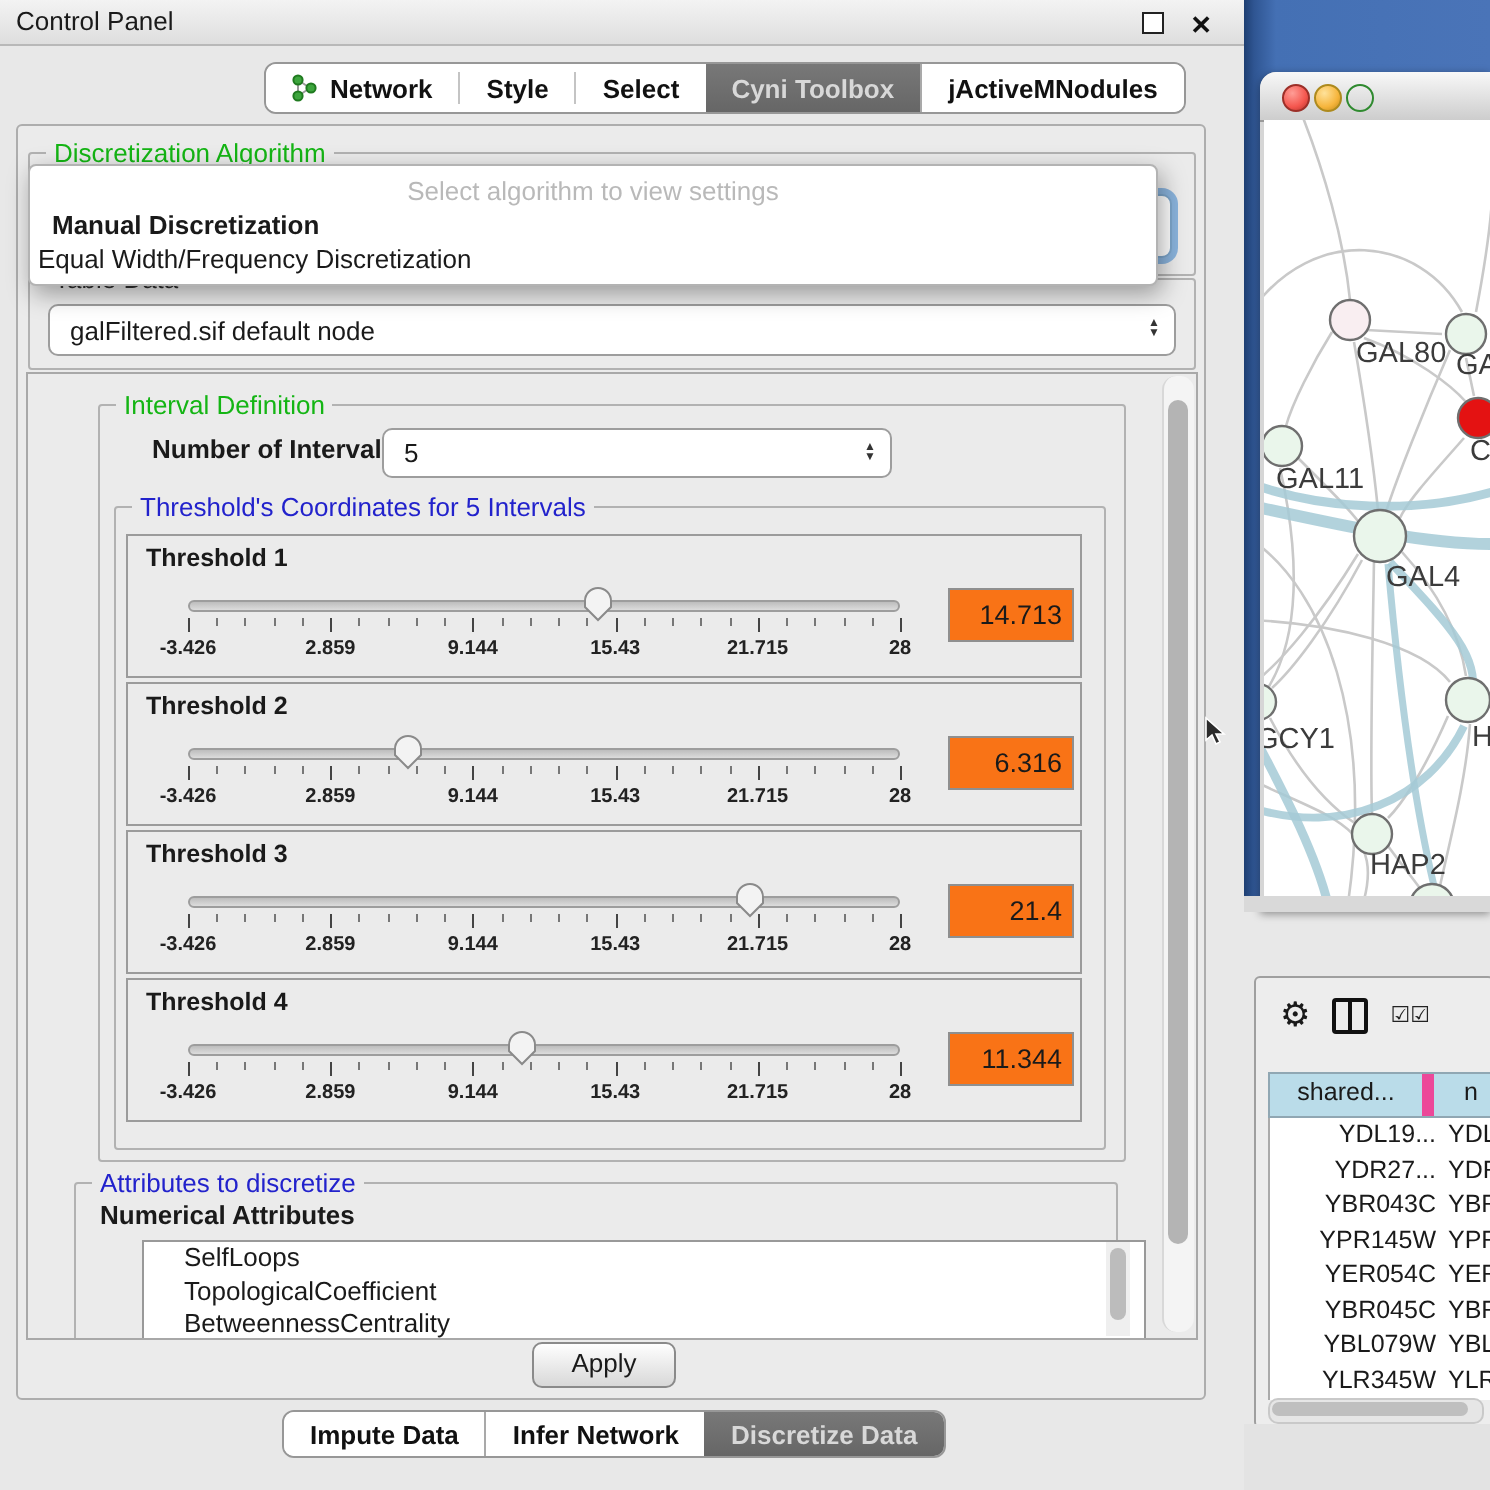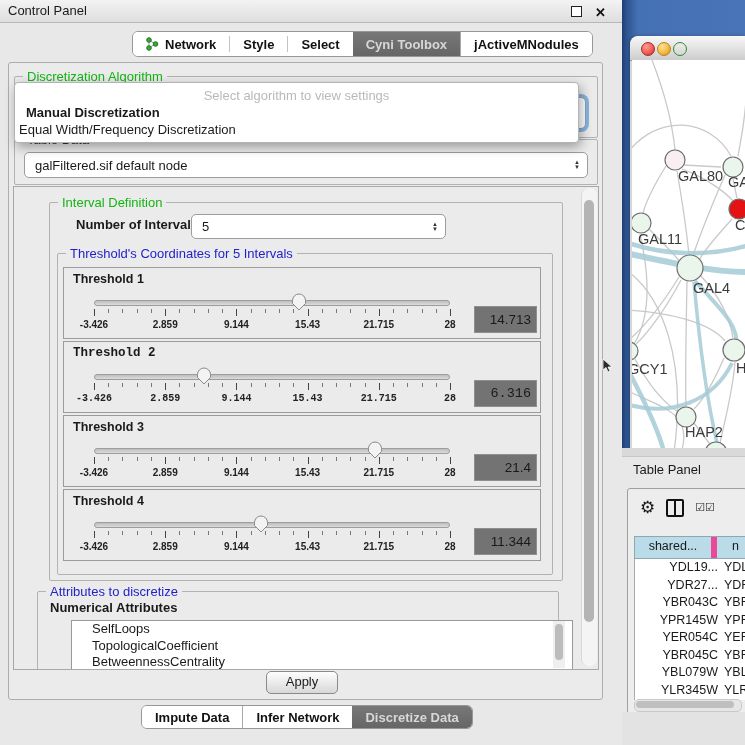--- a/index.html
+++ b/index.html
@@ -55,21 +55,21 @@
   .thrlabel{position:absolute;left:9px;top:4px;font-size:12.5px;font-weight:bold;}
   .slider{position:absolute;left:30px;top:24px;width:356px;height:44px;}
   .track{position:absolute;left:0;right:0;top:8px;height:4px;border:1px solid #9d9d9d;border-radius:3px;
          background:linear-gradient(#bdbdbd,#dcdcdc);}
   .thumbw{position:absolute;top:0;width:16px;height:19px;transform:translateX(-50%);z-index:3;}
   .ticks{position:absolute;left:0;right:0;top:17px;height:8px;}
   .tick{position:absolute;width:1px;height:4px;background:#777;}
   .tick.major{height:7px;background:#444;}
   .labels{position:absolute;left:0;right:0;top:27px;height:12px;}
   .scale-label{position:absolute;transform:translateX(-50%);font-size:10px;font-weight:bold;color:#222;white-space:nowrap;}
-  .valbox{position:absolute;left:410px;top:38px;width:56px;height:25px;background:#737373;border:1px solid #8f8f8f;
+  .valbox{position:absolute;left:410px;top:26px;width:56px;height:25px;background:#f97316;border:1px solid #8f8f8f;
           font-size:13.5px;line-height:25px;text-align:right;padding-right:5px;}
 
   
   .attrlist{position:absolute;left:33px;top:28px;width:500px;height:49px;background:#fff;border:1px solid #999;overflow:hidden;}
   .attr-item{font-size:13px;line-height:16.5px;padding-left:20px;white-space:nowrap;}
   .lsb{position:absolute;right:1px;top:1px;width:12px;height:47px;background:#efefef;}
   .lsb .thumb{position:absolute;left:2px;top:3px;width:8px;height:36px;background:#bcbcbc;border-radius:4px;}
 
   .applybtn{left:266px;top:671px;width:70px;height:21px;border:1px solid #8a8a8a;border-radius:5px;
             background:linear-gradient(#fefefe,#d8d8d8);font-size:13px;text-align:center;line-height:20px;}
@@ -233,21 +233,21 @@
             <div class="scale-label" style="left: 60.0013%;">15.43</div>
             <div class="scale-label" style="left: 80.0006%;">21.715</div>
             <div class="scale-label" style="left: 100%;">28</div>
           </div>
       <div class="thumbw" style="left: 57.7197%;"><svg width="16" height="19" viewBox="0 0 16 19">
               <path d="M1.5 8.5 A6.5 6.5 0 0 1 14.5 8.5 L14.5 11.5 L8 18 L1.5 11.5 Z" fill="#f3f3f3" stroke="#8a8a8a" stroke-width="1"></path>
             </svg></div>
         </div>
       <div class="valbox">14.713</div>
     </div>
-    <div class="thrbox" style="top:154px;font-family:Liberation Mono, monospace;">
+    <div class="thrbox" style="top:154px;">
       <div class="thrlabel">Threshold 2</div>
       <div class="slider">
         <div class="track"></div>
         <div class="ticks">
             <div class="tick major" style="left: 0%;"></div>
             <div class="tick" style="left: 3.99987%;"></div>
             <div class="tick" style="left: 7.99975%;"></div>
             <div class="tick" style="left: 11.9996%;"></div>
             <div class="tick" style="left: 15.9995%;"></div>
             <div class="tick major" style="left: 19.9994%;"></div>
@@ -469,23 +469,20 @@
           <text x="61" y="233">GAL4</text>
           <text x="-4" y="314">GCY1</text>
           <text x="104" y="313">H</text>
           <text x="53" y="377">HAP2</text>
         </svg>
       </div>
     </div>
   </div>
 
   <div class="abs tp-strip"></div>
-  <div class="abs tp-header">
-    <span style="margin-left:11px;">Table Panel</span>
-  </div>
   <div class="abs tp-panel">
     <div class="tp-toolbar">
       <span class="gear">⚙</span>
       <span class="colicon"></span>
       <span class="checks">☑☑</span>
     </div>
     <div class="ttable">
       <div class="thead">
         <div class="thcell c0">shared...</div>
         <div class="thcell c1">n</div>

